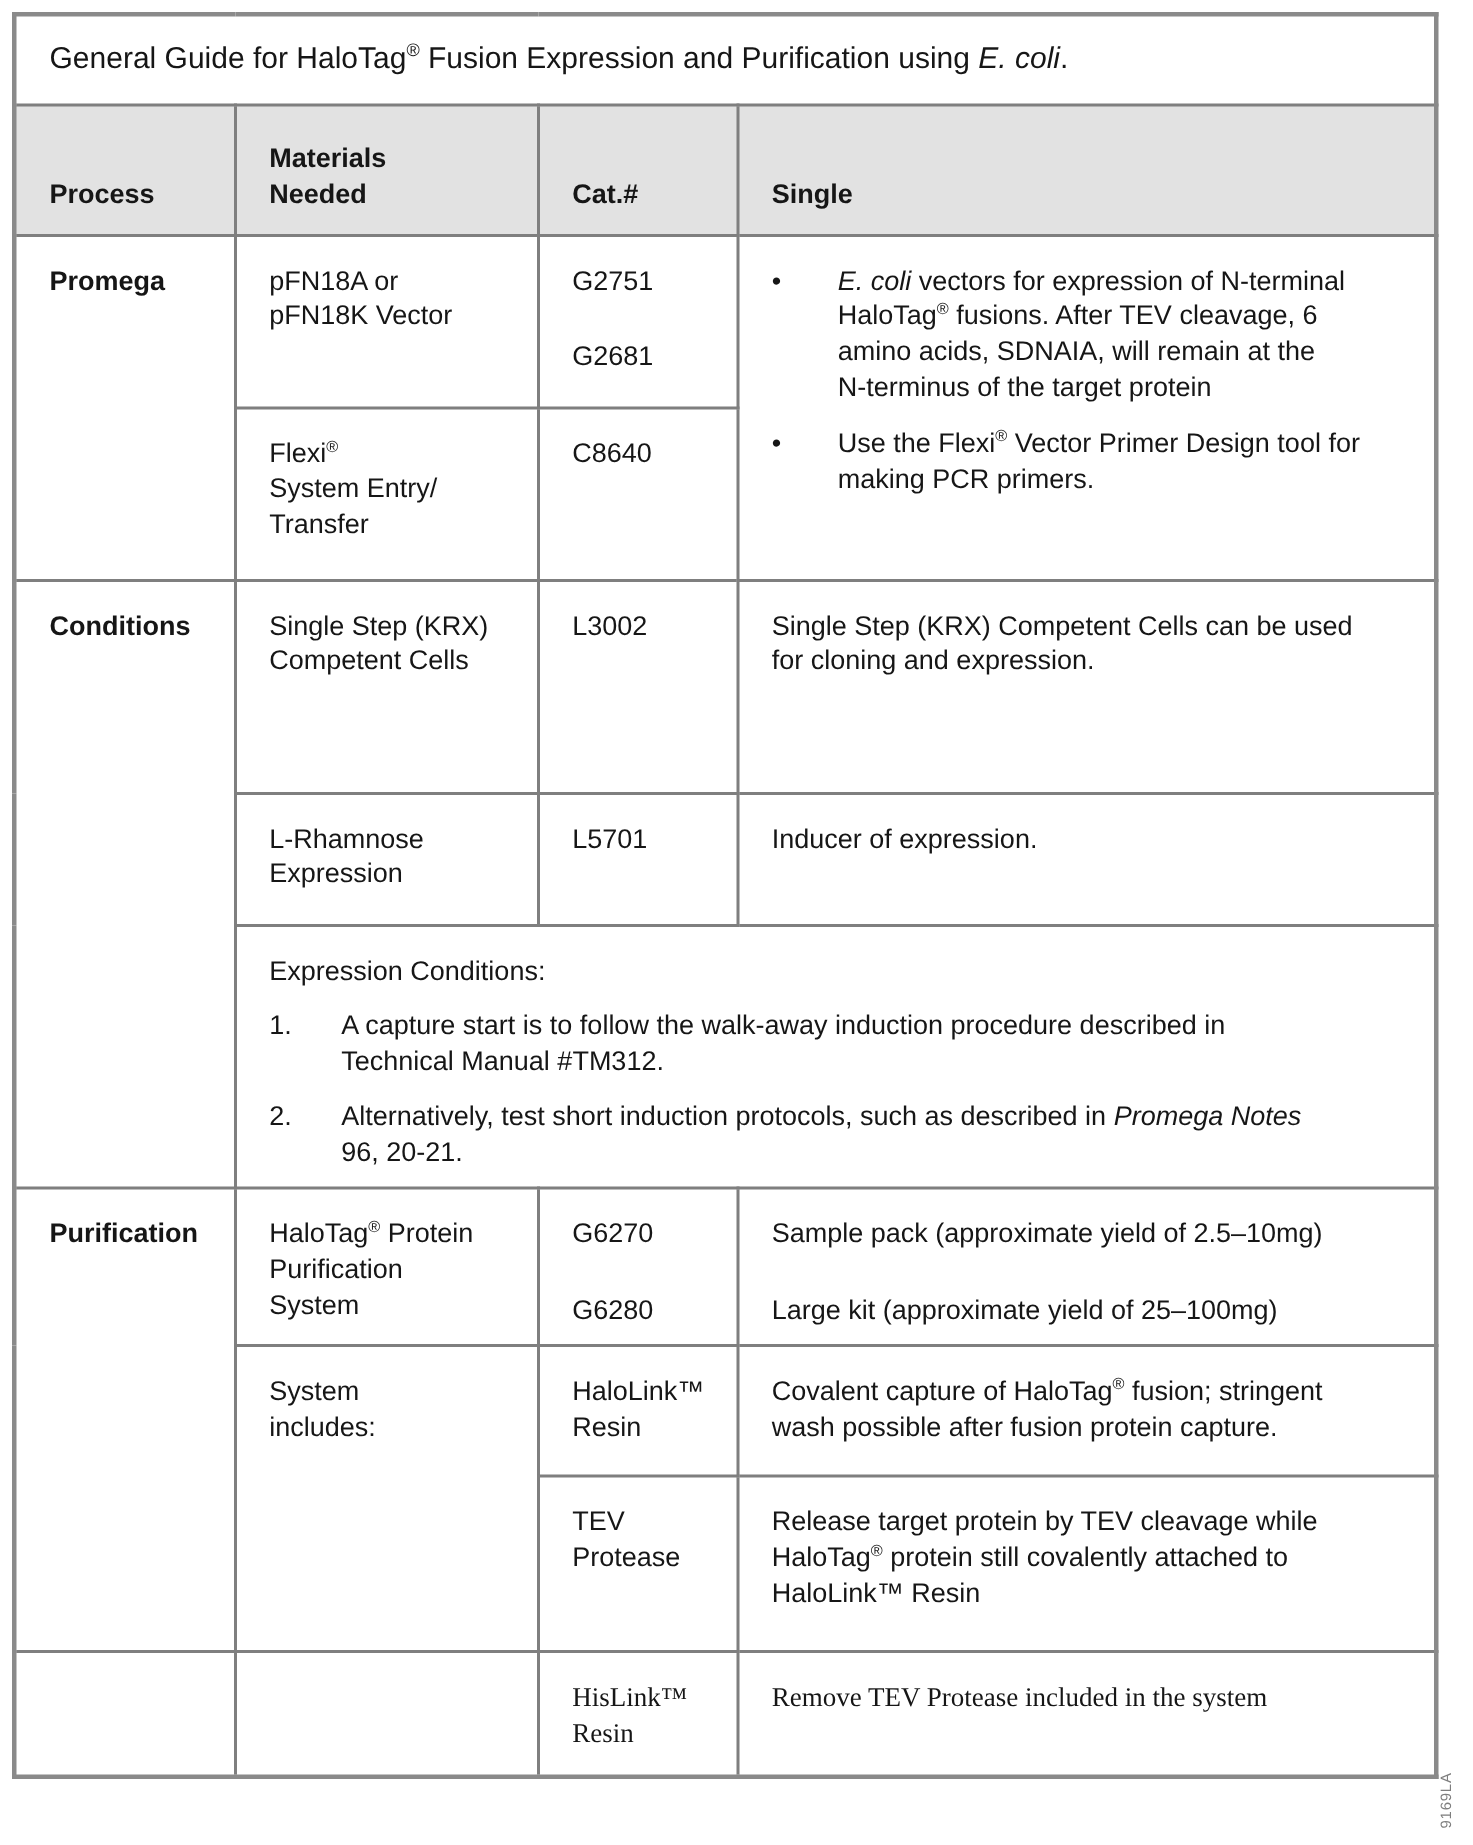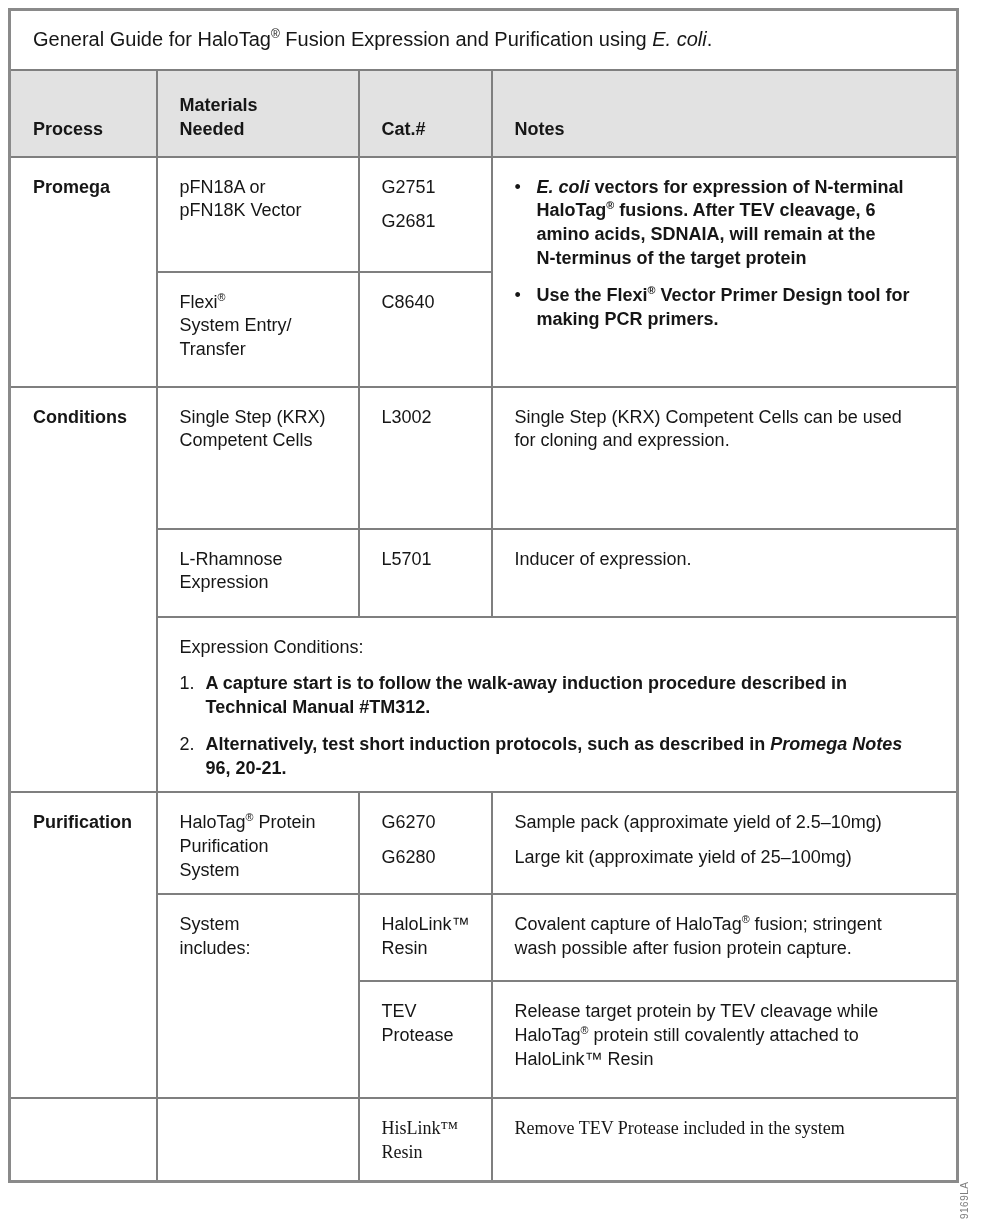--- a/index.html
+++ b/index.html
@@ -21,29 +21,29 @@
   }
   tr.r-title td{
     vertical-align:middle;font-size:20px;line-height:1.1;
     padding:8px 18px 10px 22px;white-space:nowrap;
   }
   tr.r-header th{
     background:#e2e2e2;vertical-align:bottom;font-weight:bold;
     padding-bottom:14px;
   }
   .process{font-weight:bold;}
-  .pre{white-space:pre-line;}
-  .para + .para{margin-top:11px;}
+  .pre{white-space:pre-line;margin-left:22px;}
+  .para + .para{margin-top:27px;}
   .bullet-item{display:flex;}
   .bullet-item + .bullet-item{margin-top:13px;}
   .bullet-item .marker{flex:0 0 22px;width:22px;}
   .cond-head{margin-bottom:13px;}
   .cond-item{display:flex;margin-top:13px;}
   .cond-item .marker{flex:0 0 26px;width:26px;}
-  .btext{flex:1;font-weight:bold;}
+  .btext{flex:1;}
   sup{font-size:60%;vertical-align:super;line-height:0;}
   i{font-style:italic;}
   
   tr.r-title{height:60px;}
   tr.r-header{height:87px;}
   tr.c1{height:115px;} tr.c2{height:115px;}
   tr.e1{height:142px;} tr.e2{height:88px;} tr.e3{height:156px;}
   tr.p1{height:100px;} tr.p2{height:87px;} tr.p3{height:117px;} tr.p4{height:83px;font-family:Liberation Serif, serif;}
   .fig-code{
     position:absolute;left:959px;top:1219px;
@@ -68,21 +68,21 @@
       <td colspan="4">
         <span><span>General Guide for HaloTag</span><sup>®</sup><span> Fusion Expression and Purification using </span><i>E. coli</i><span>.</span></span>
       </td>
     </tr>
 
     <tr class="r-header">
       <th>Process</th>
       <th class="pre">Materials
 Needed</th>
       <th>Cat.#</th>
-      <th>Notes</th>
+      <th>Single</th>
     </tr>
 
     <tr class="c1">
       <td class="process" rowspan="2">Promega</td>
       <td class="pre">pFN18A or
 pFN18K Vector</td>
       <td>
         <div class="para">G2751</div>
         <div class="para">G2681</div>
       </td>

